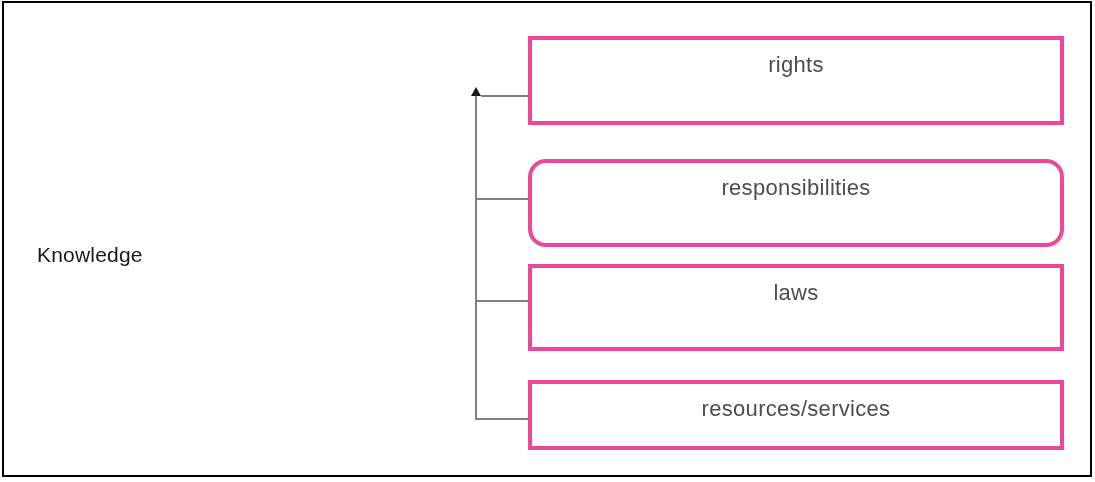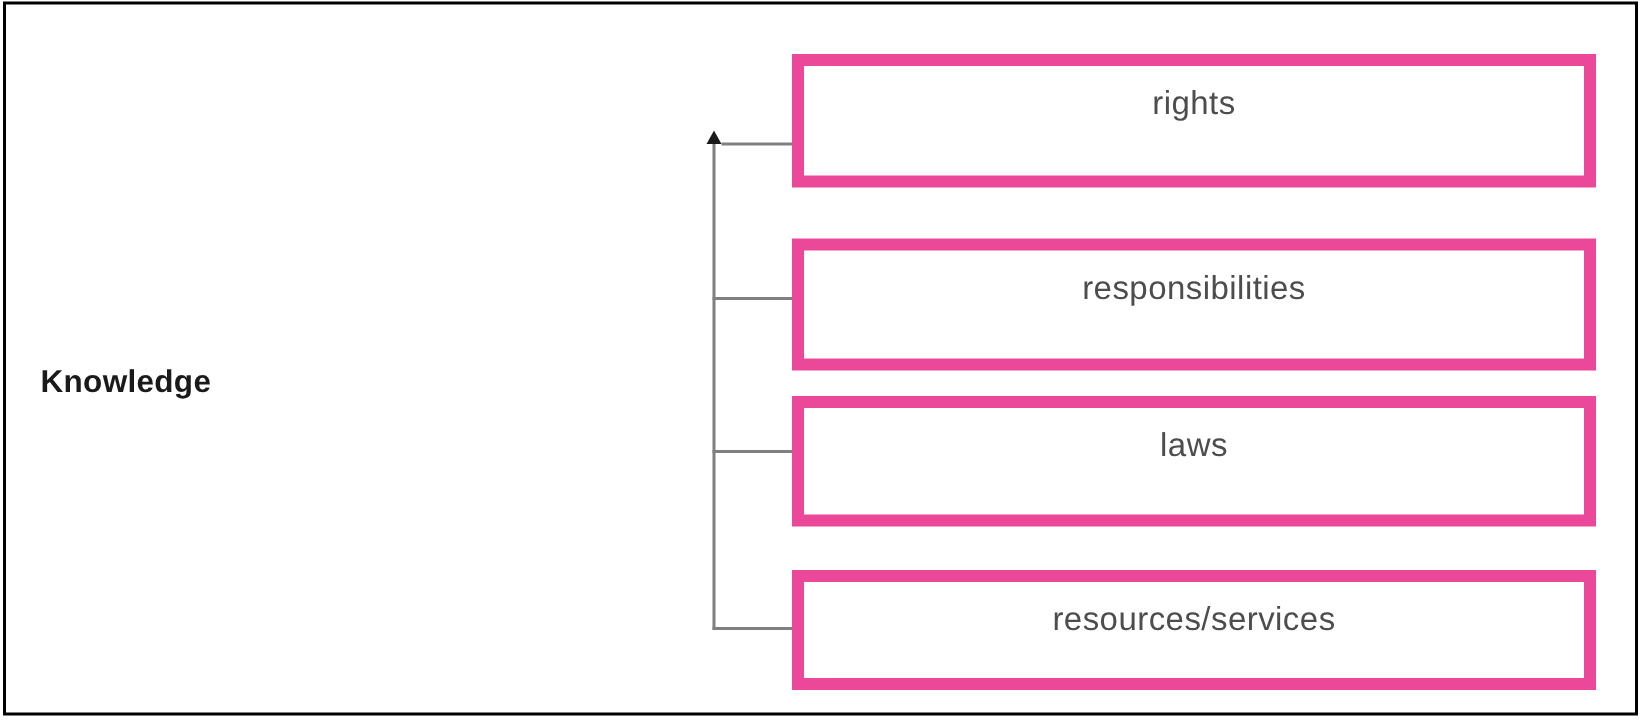--- a/index.html
+++ b/index.html
@@ -12,47 +12,47 @@
   }
   .frame {
     position: absolute;
     left: 2px; top: 1px;
     width: 1090px; height: 476px;
     border: 2px solid #000000;
     background: #ffffff;
   }
   .root-label {
     position: absolute;
-    left: 23px; top: 240px;
+    left: 33px; top: 240px;
     font-size: 21px;
-    font-weight: bold;
+    font-weight: normal;
     color: #1a1a1a;
     letter-spacing: 0.2px;
     white-space: nowrap;
   }
   .node-box {
     position: absolute;
     left: 524px;
     width: 536px;
-    border: 8px solid #ec4899;
+    border: 4px solid #ec4899;
     background: #ffffff;
     text-align: center;
   }
   .node-box .node-label {
     display: inline-block;
     margin-top: 12px;
     font-size: 22px;
     color: #4d4d4d;
     letter-spacing: 0.3px;
     white-space: nowrap;
   }
   .box-rights          { top: 33px;  height: 89px; }
-  .box-responsibilities{ top: 156px; height: 88px; }
+  .box-responsibilities{ top: 156px; height: 88px; border-radius: 18px; }
   .box-laws            { top: 261px; height: 87px; text-decoration: underline; }
-  .box-resources       { top: 377px; height: 80px; }
+  .box-resources       { top: 377px; height: 70px; }
 
   .connector {
     position: absolute;
     background: #808080;
   }
   .trunk {
     left: 471px; top: 92px;
     width: 2px; height: 325px;
   }
   .branch { height: 2px; }

